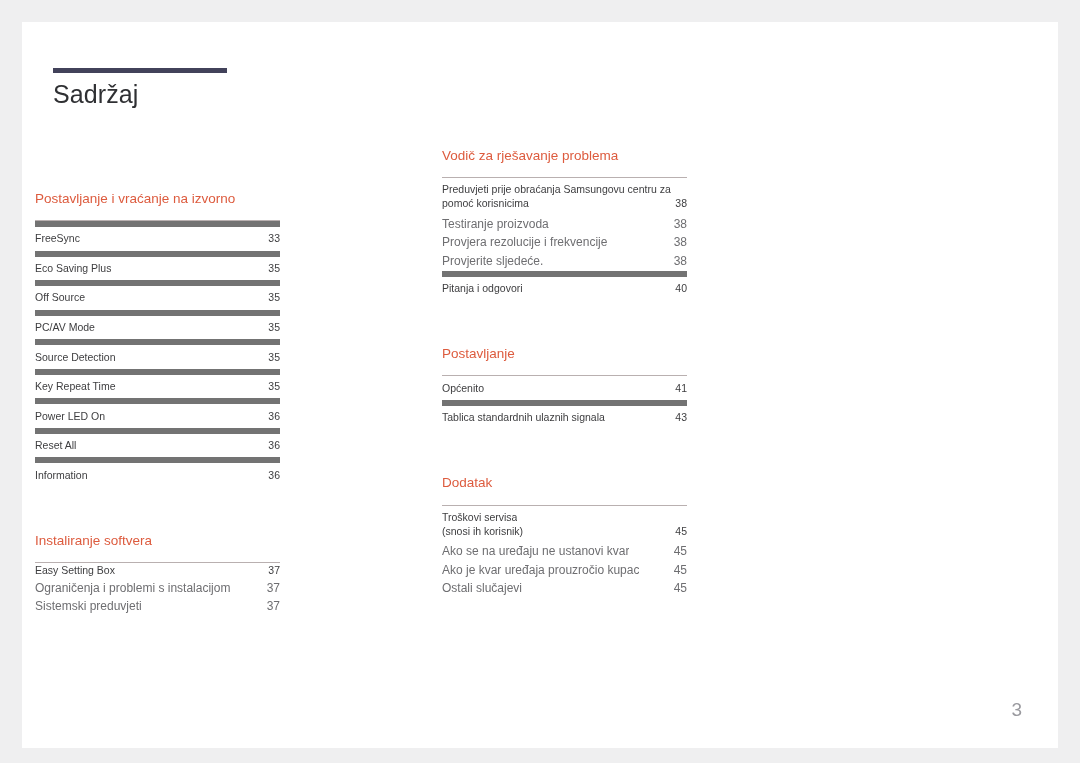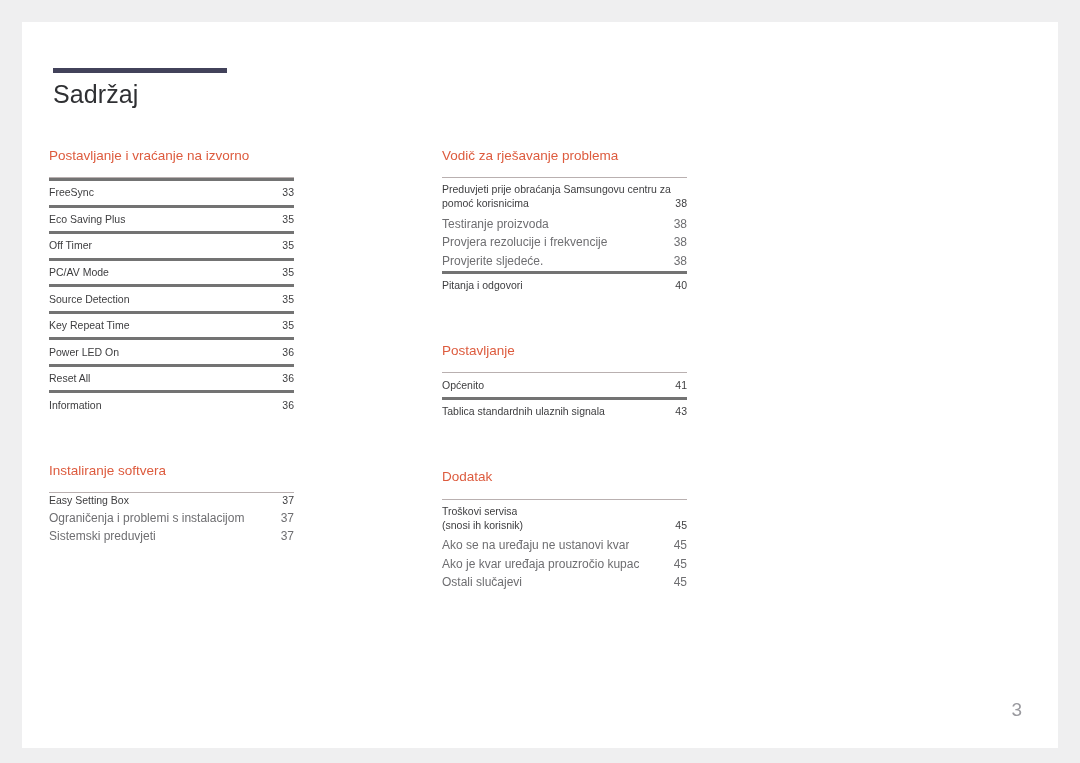--- a/index.html
+++ b/index.html
@@ -44,21 +44,21 @@
     line-height: 1;
     white-space: nowrap;
   }
 
   
   .column {
     position: absolute;
     top: 126px;
     width: 245px;
   }
-  #col-left  { left: 27px; }
+  #col-left  { left: 13px; margin-top: 43px; }
   #col-right { left: 420px; }
 
   .toc-section { margin-bottom: 0; }
 
   .section-head {
     color: #dd5b3e;
     font-size: 13.5px;
     font-weight: 400;
     line-height: 1.2;
     white-space: nowrap;
@@ -78,21 +78,21 @@
     font-size: 10.5px;
     line-height: 1.33;
     color: #3d3d3f;
     padding: 5.2px 0 4.4px 0;
     white-space: nowrap;
   }
   .toc-row .label { flex: 0 1 auto; overflow: hidden; }
   .toc-row .page  { flex: 0 0 auto; padding-left: 8px; }
 
   
-  .toc-row.ruled { border-top: 3px solid #737373; }
+  .toc-row.ruled { border-top: 6px solid #737373; }
 
   
   .toc-row.sub {
     color: #6e6e71;
     padding: 1.2px 0 1.2px 0;
     font-size: 12px;
   }
   .toc-row.sub .page { color: #6e6e71; }
 
   
@@ -137,21 +137,21 @@
         <div class="section-list">
           <div class="toc-row ruled">
             <span class="label">FreeSync</span>
             <span class="page">33</span>
           </div>
           <div class="toc-row ruled">
             <span class="label">Eco Saving Plus</span>
             <span class="page">35</span>
           </div>
           <div class="toc-row ruled">
-            <span class="label">Off Timer</span>
+            <span class="label">Off Source</span>
             <span class="page">35</span>
           </div>
           <div class="toc-row ruled">
             <span class="label">PC/AV Mode</span>
             <span class="page">35</span>
           </div>
           <div class="toc-row ruled">
             <span class="label">Source Detection</span>
             <span class="page">35</span>
           </div>

